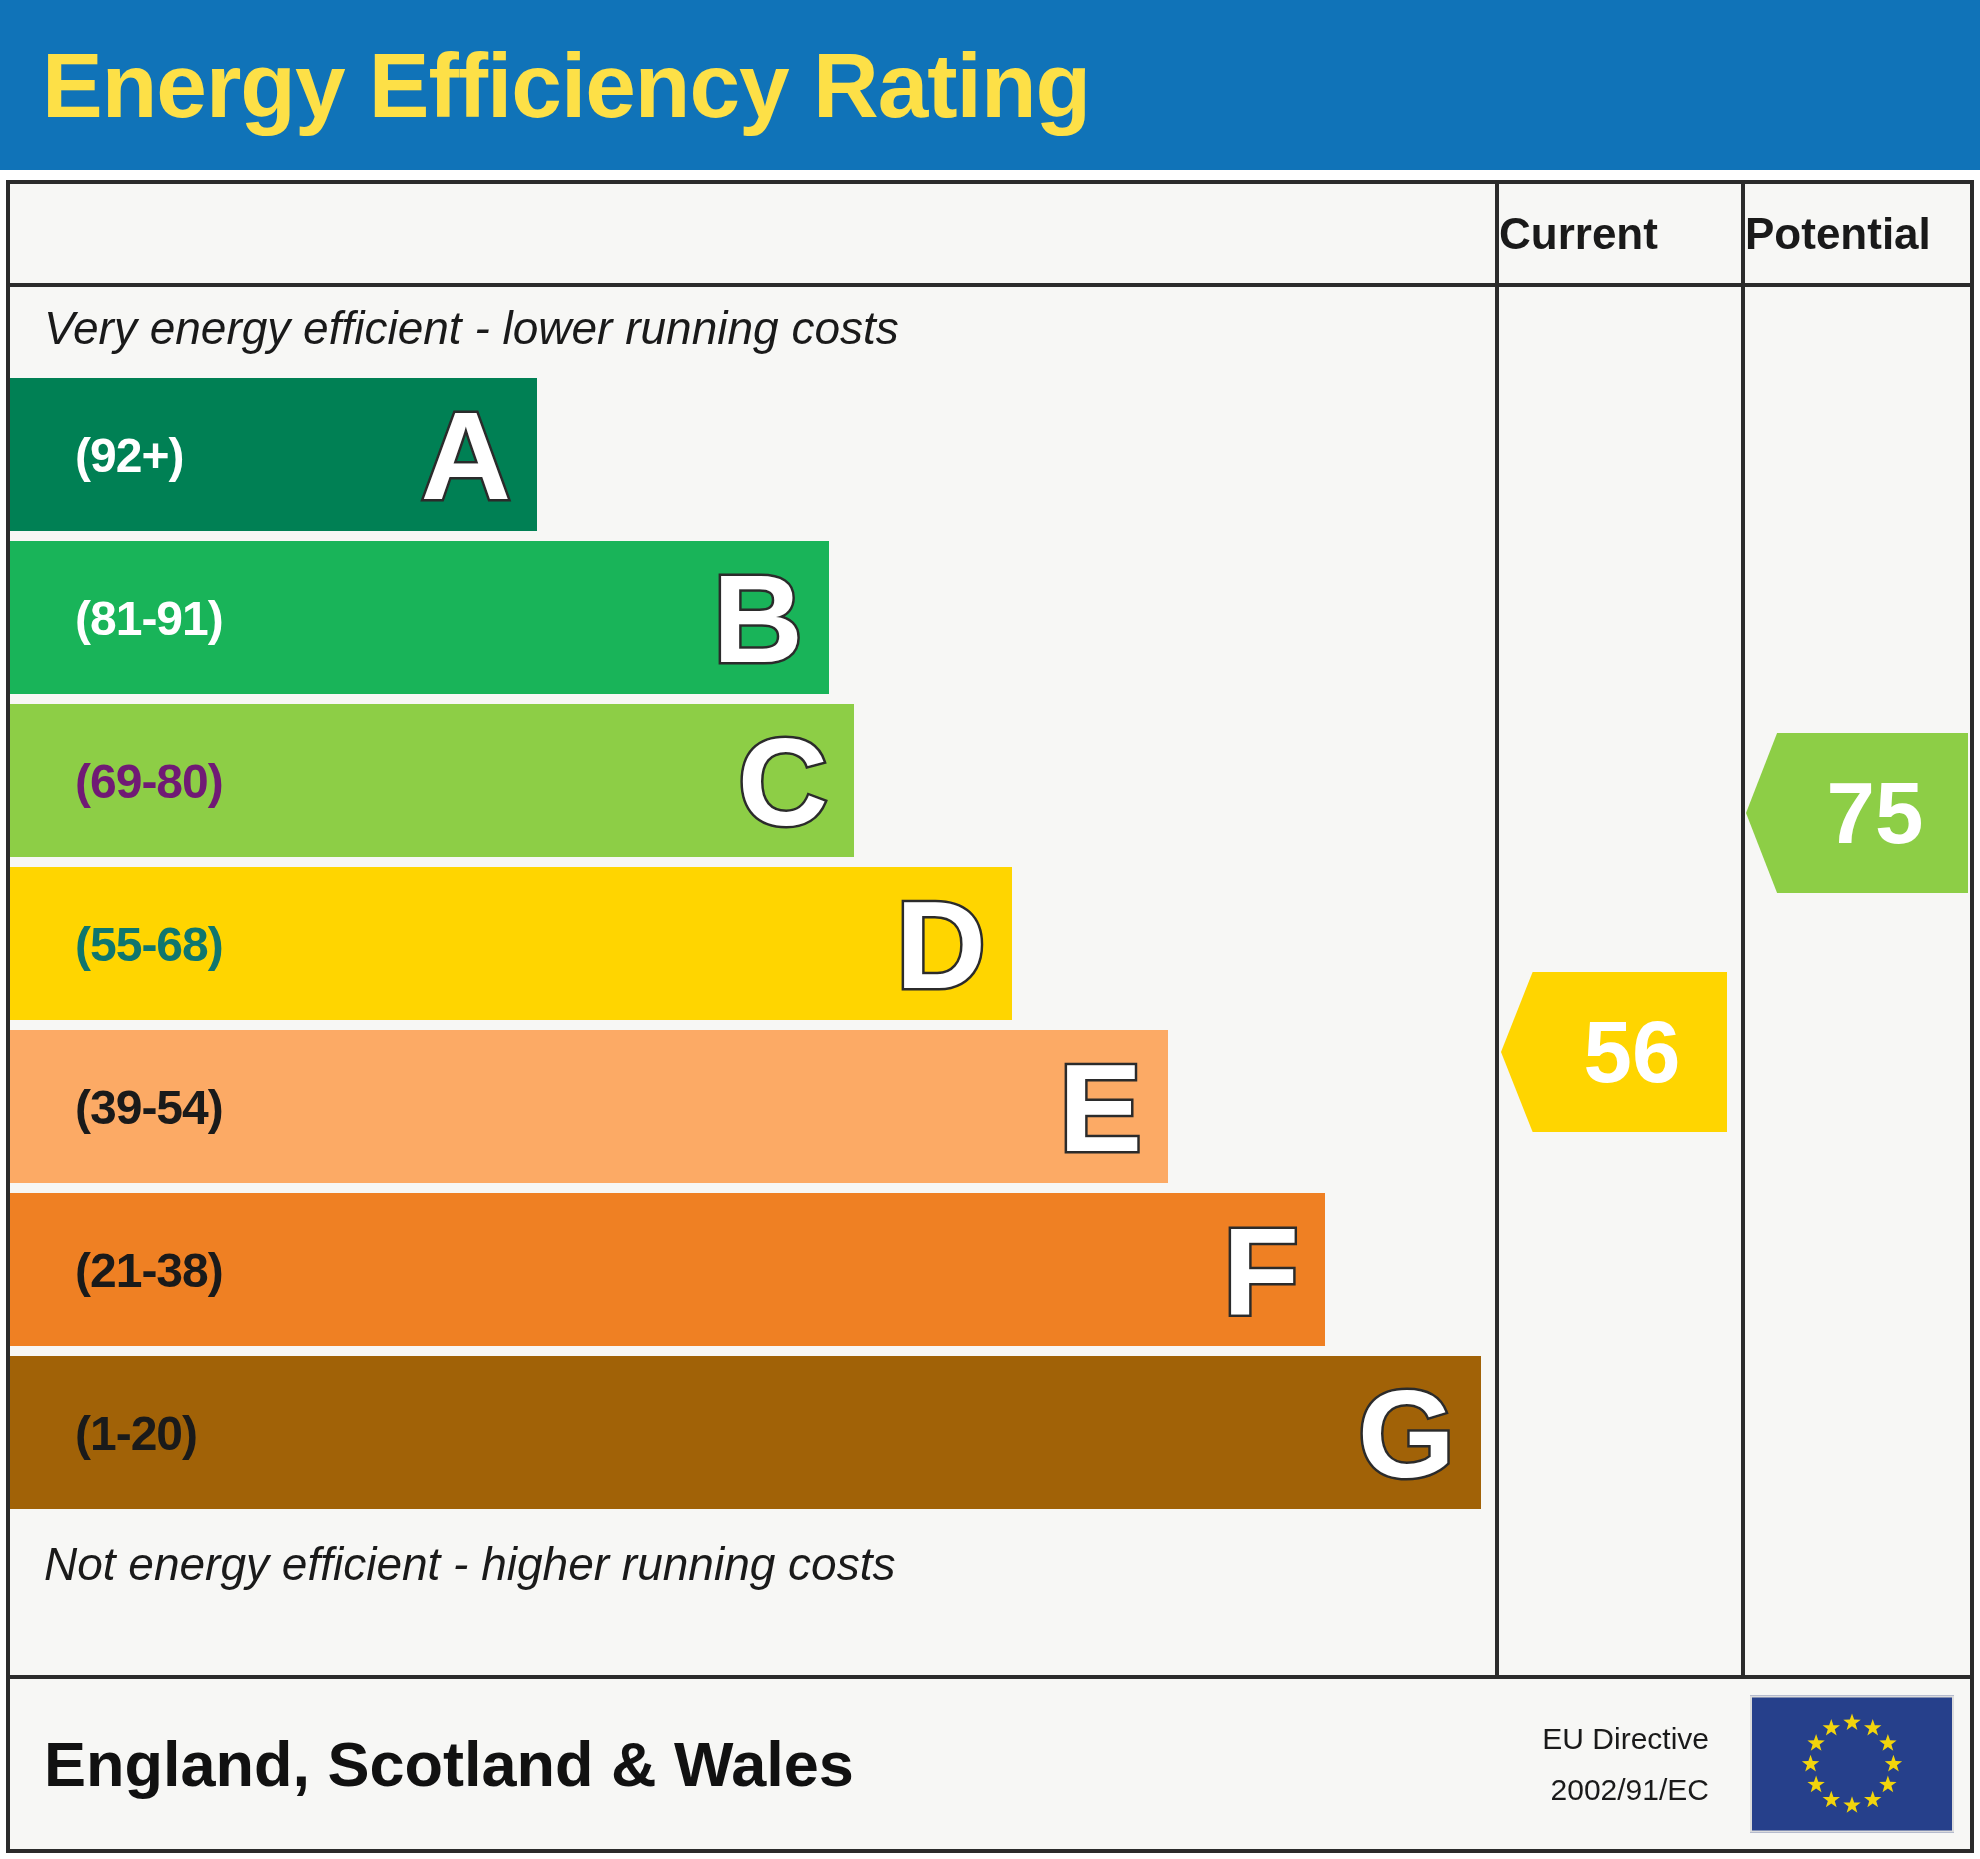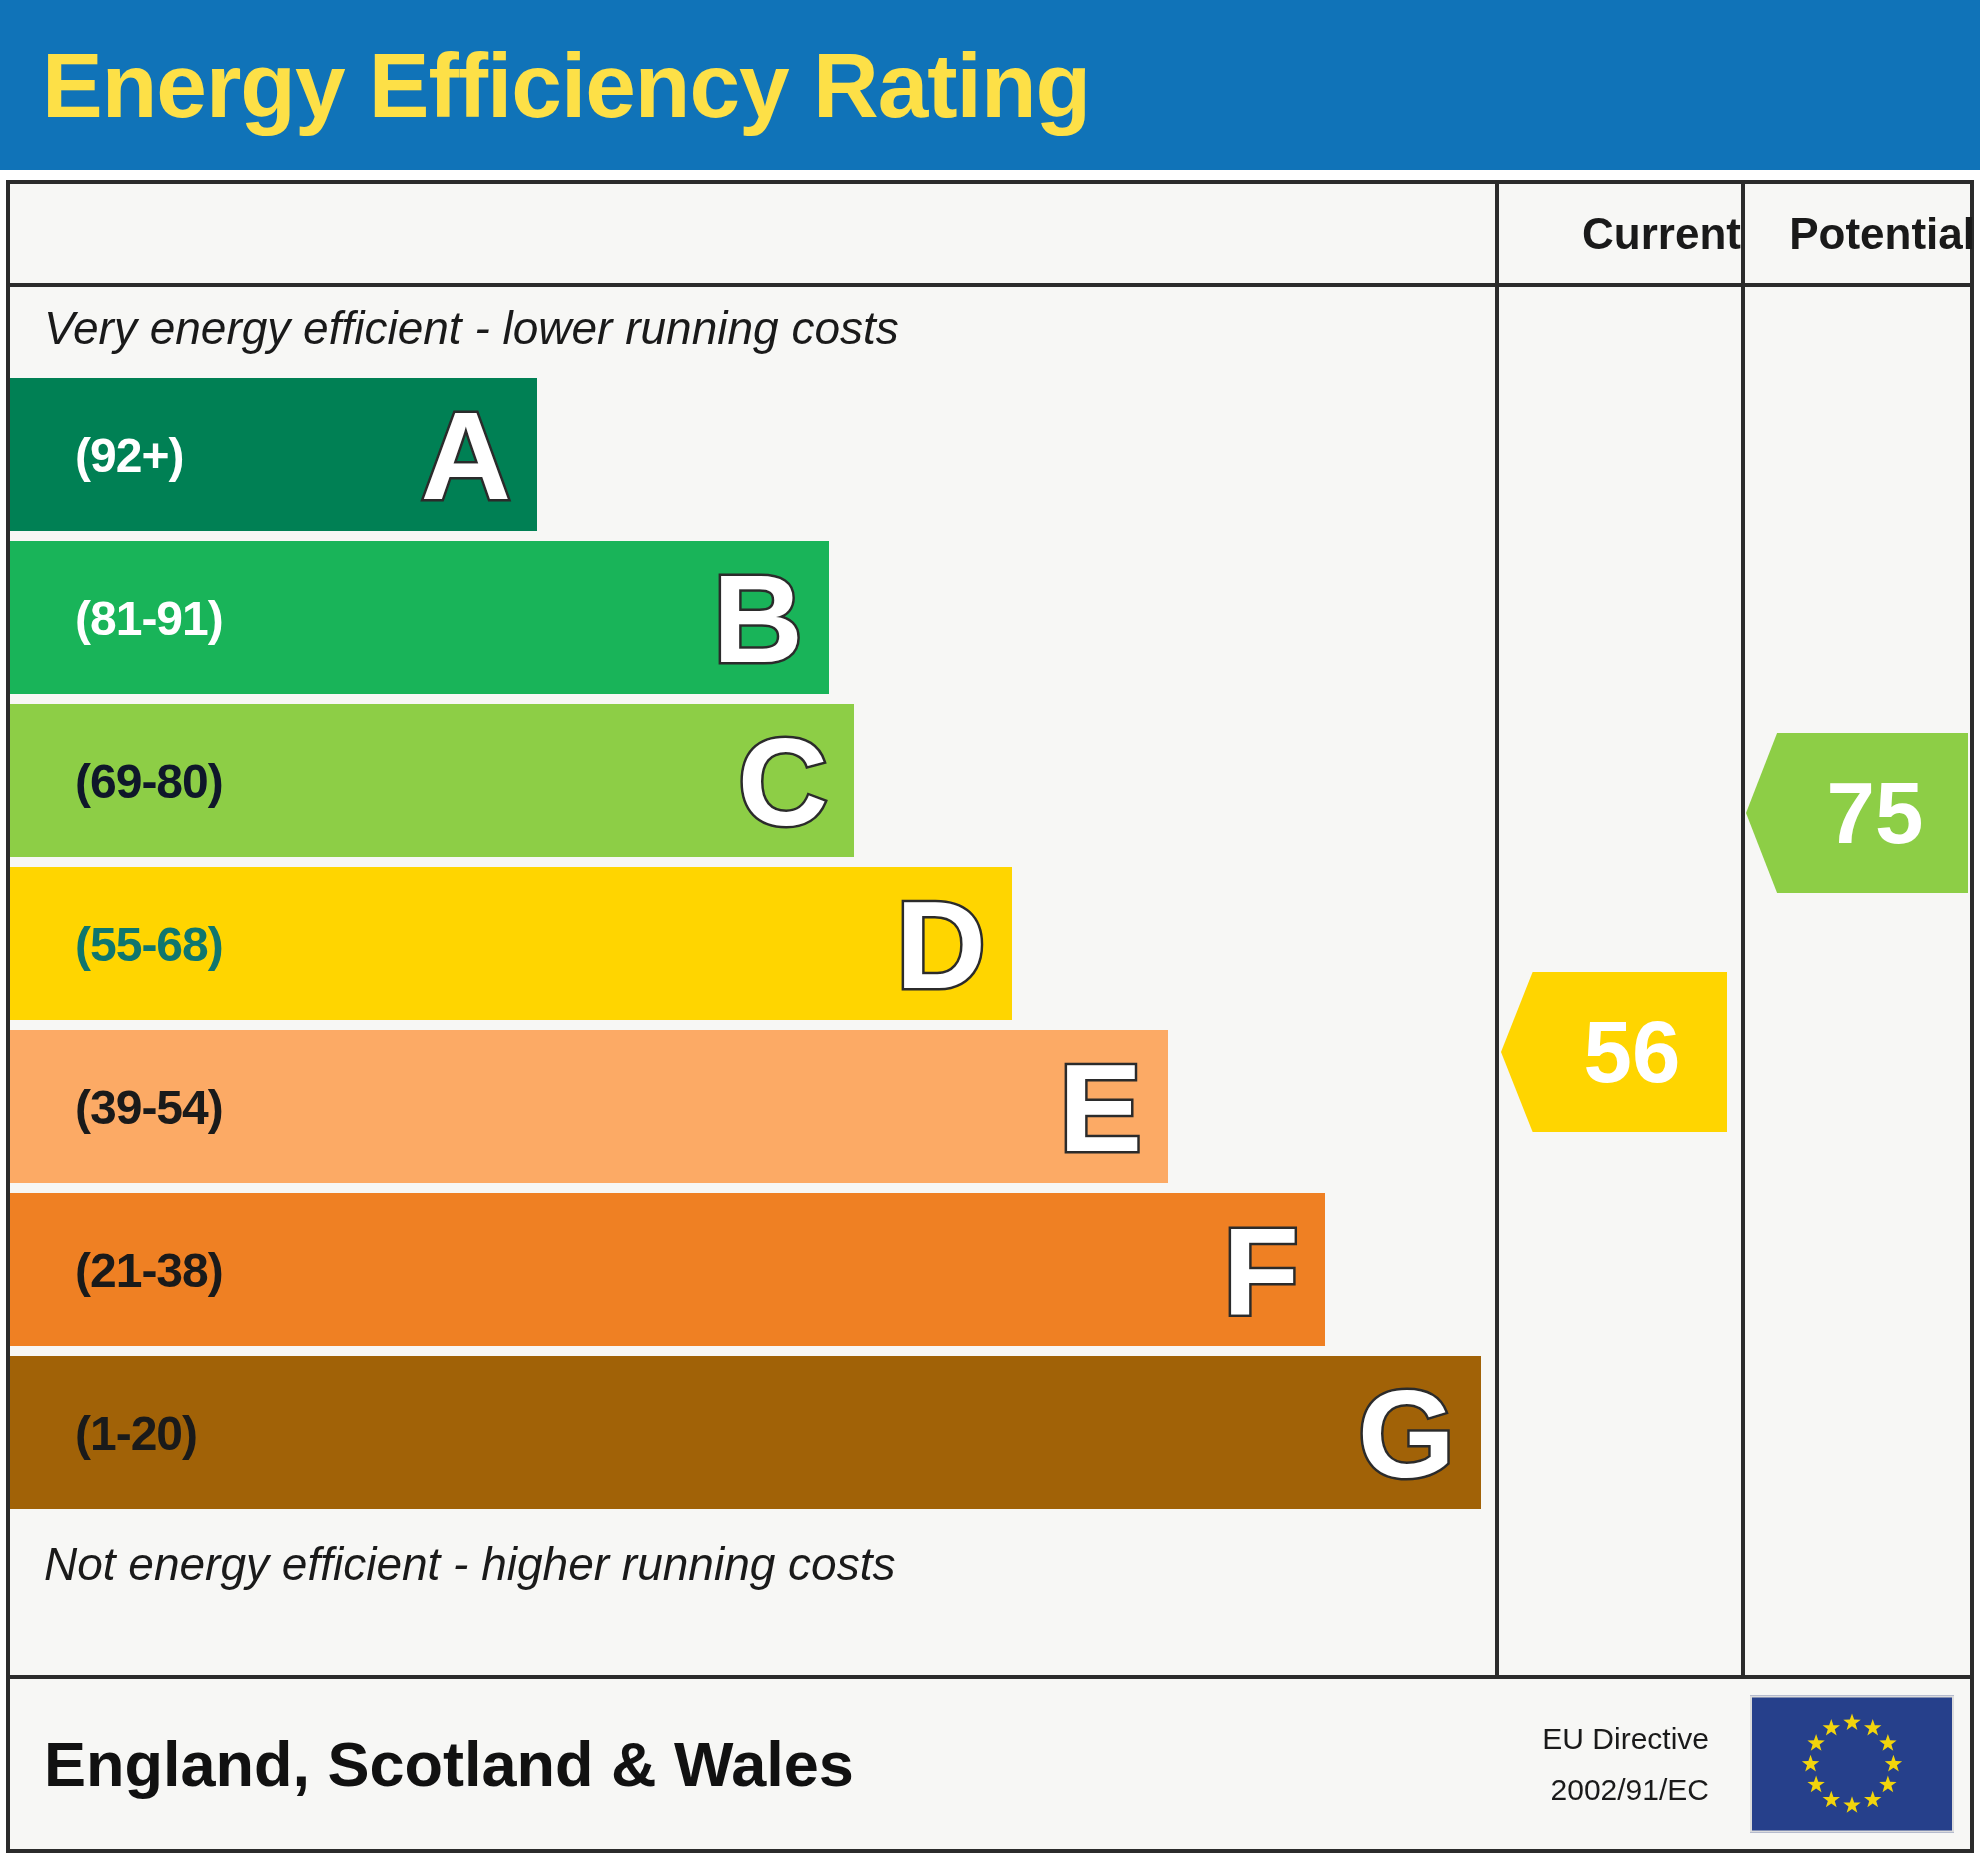--- a/index.html
+++ b/index.html
@@ -65,21 +65,21 @@
     height: 4px;
     background: #2b2b2b;
   }
   
 
   .col-header {
     position: absolute;
     top: 0;
     height: 99px;
     line-height: 99px;
-    text-align: right;
+    text-align: left;
     font-size: 44px;
     font-weight: bold;
     color: #1a1a1a;
   }
   .col-header.current   { left: 1489px; width: 242px; }
   .col-header.potential { left: 1735px; width: 230px; }
 
   
   .caption {
     position: absolute;
@@ -218,21 +218,21 @@
     <div class="bands">
       <div class="band" style="width: 527px; background: rgb(0, 128, 84);">
         <span class="range" style="color: rgb(255, 255, 255);">(92+)</span>
         <span class="letter">A</span>
       </div>
       <div class="band" style="width: 819px; background: rgb(25, 180, 89);">
         <span class="range" style="color: rgb(255, 255, 255);">(81-91)</span>
         <span class="letter">B</span>
       </div>
       <div class="band" style="width: 844px; background: rgb(141, 206, 70);">
-        <span class="range" style="color: #0f172a;">(69-80)</span>
+        <span class="range" style="color: #701a75;">(69-80)</span>
         <span class="letter">C</span>
       </div>
       <div class="band" style="width: 1002px; background: rgb(255, 213, 0);">
         <span class="range" style="color: #0f766e;">(55-68)</span>
         <span class="letter">D</span>
       </div>
       <div class="band" style="width: 1158px; background: rgb(252, 170, 101);">
         <span class="range" style="color: rgb(26, 26, 26);">(39-54)</span>
         <span class="letter">E</span>
       </div>

